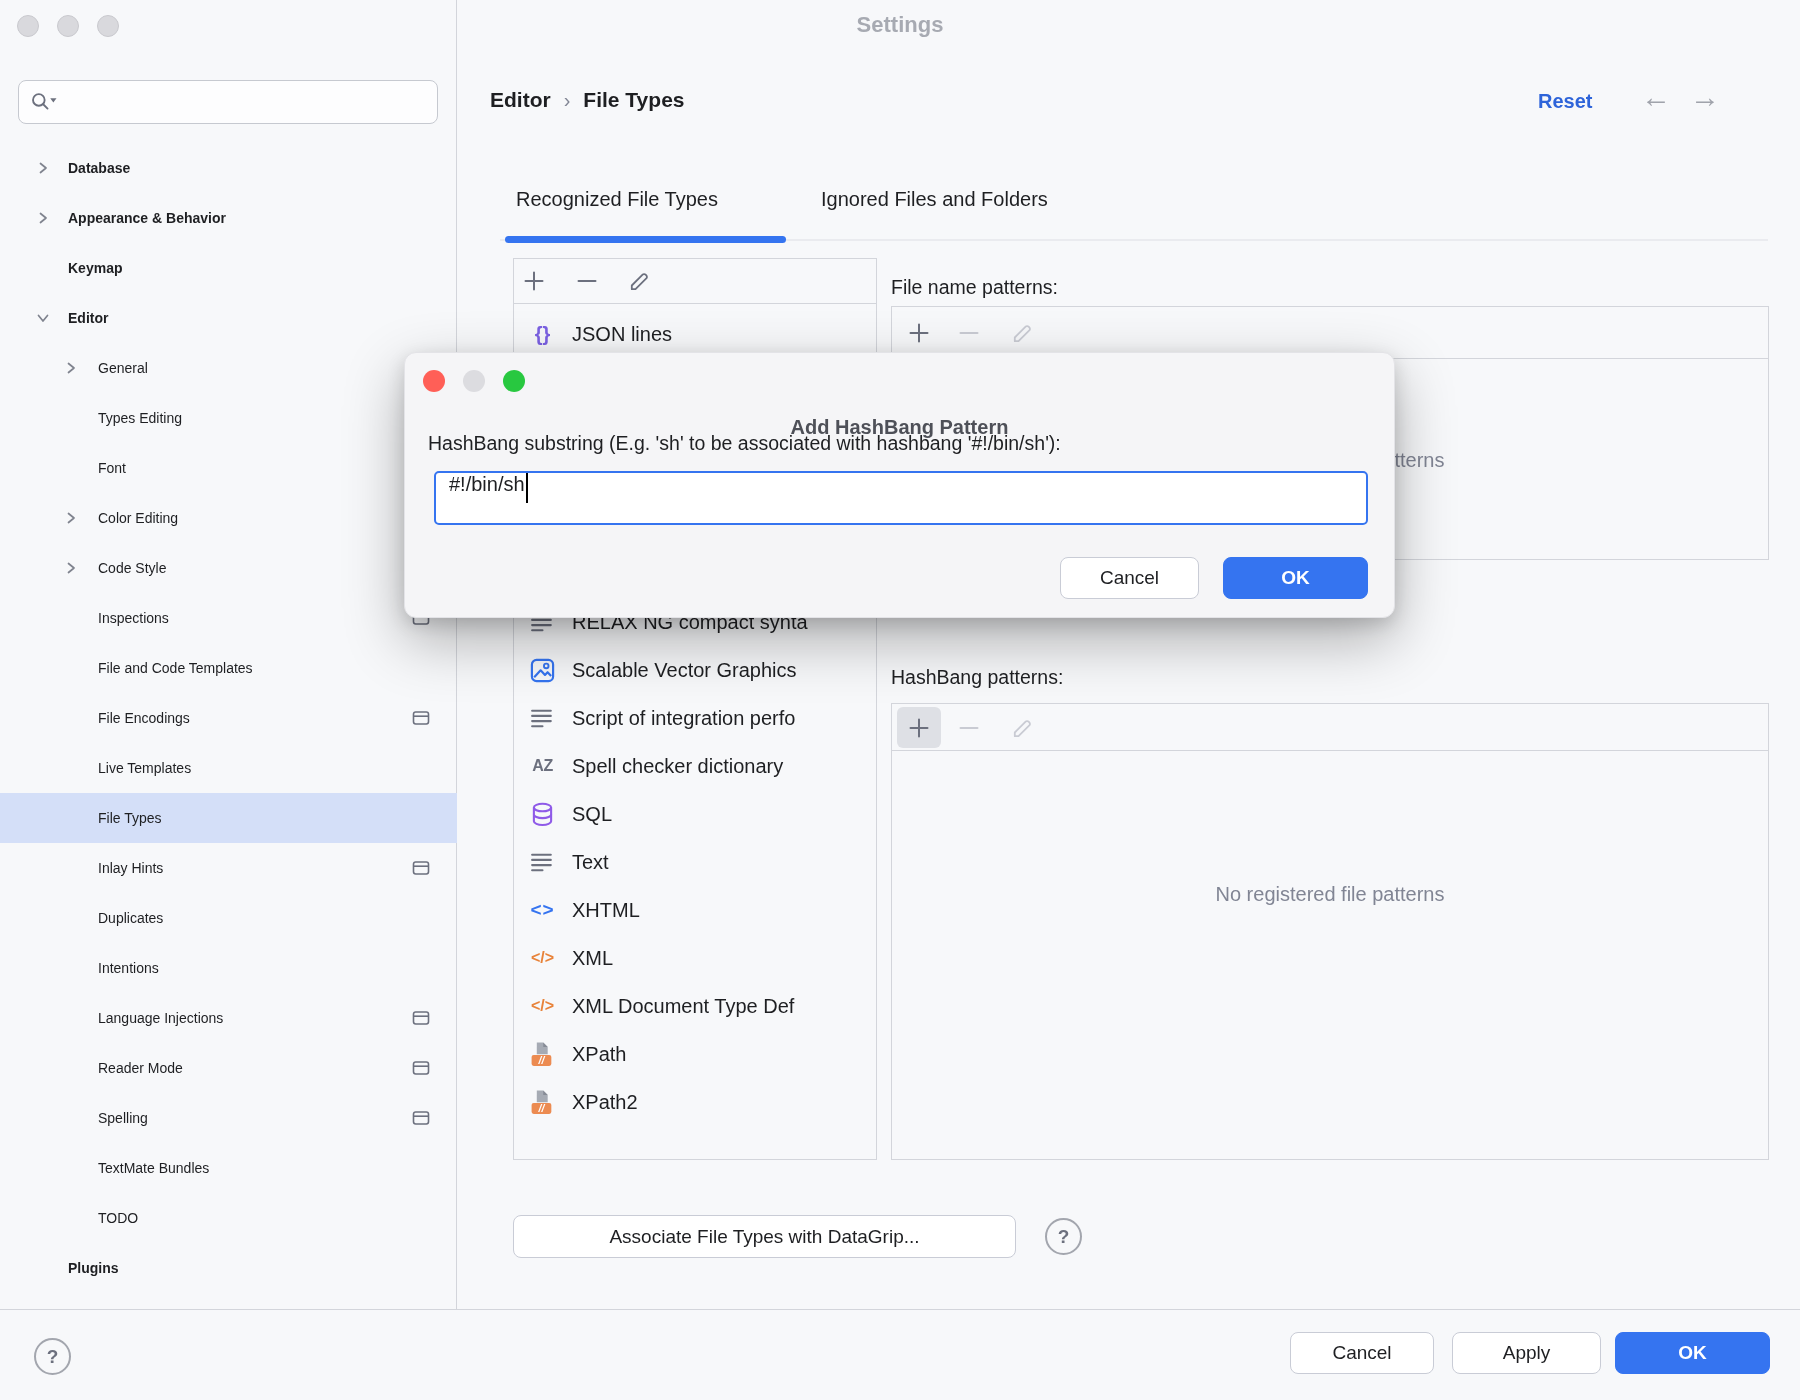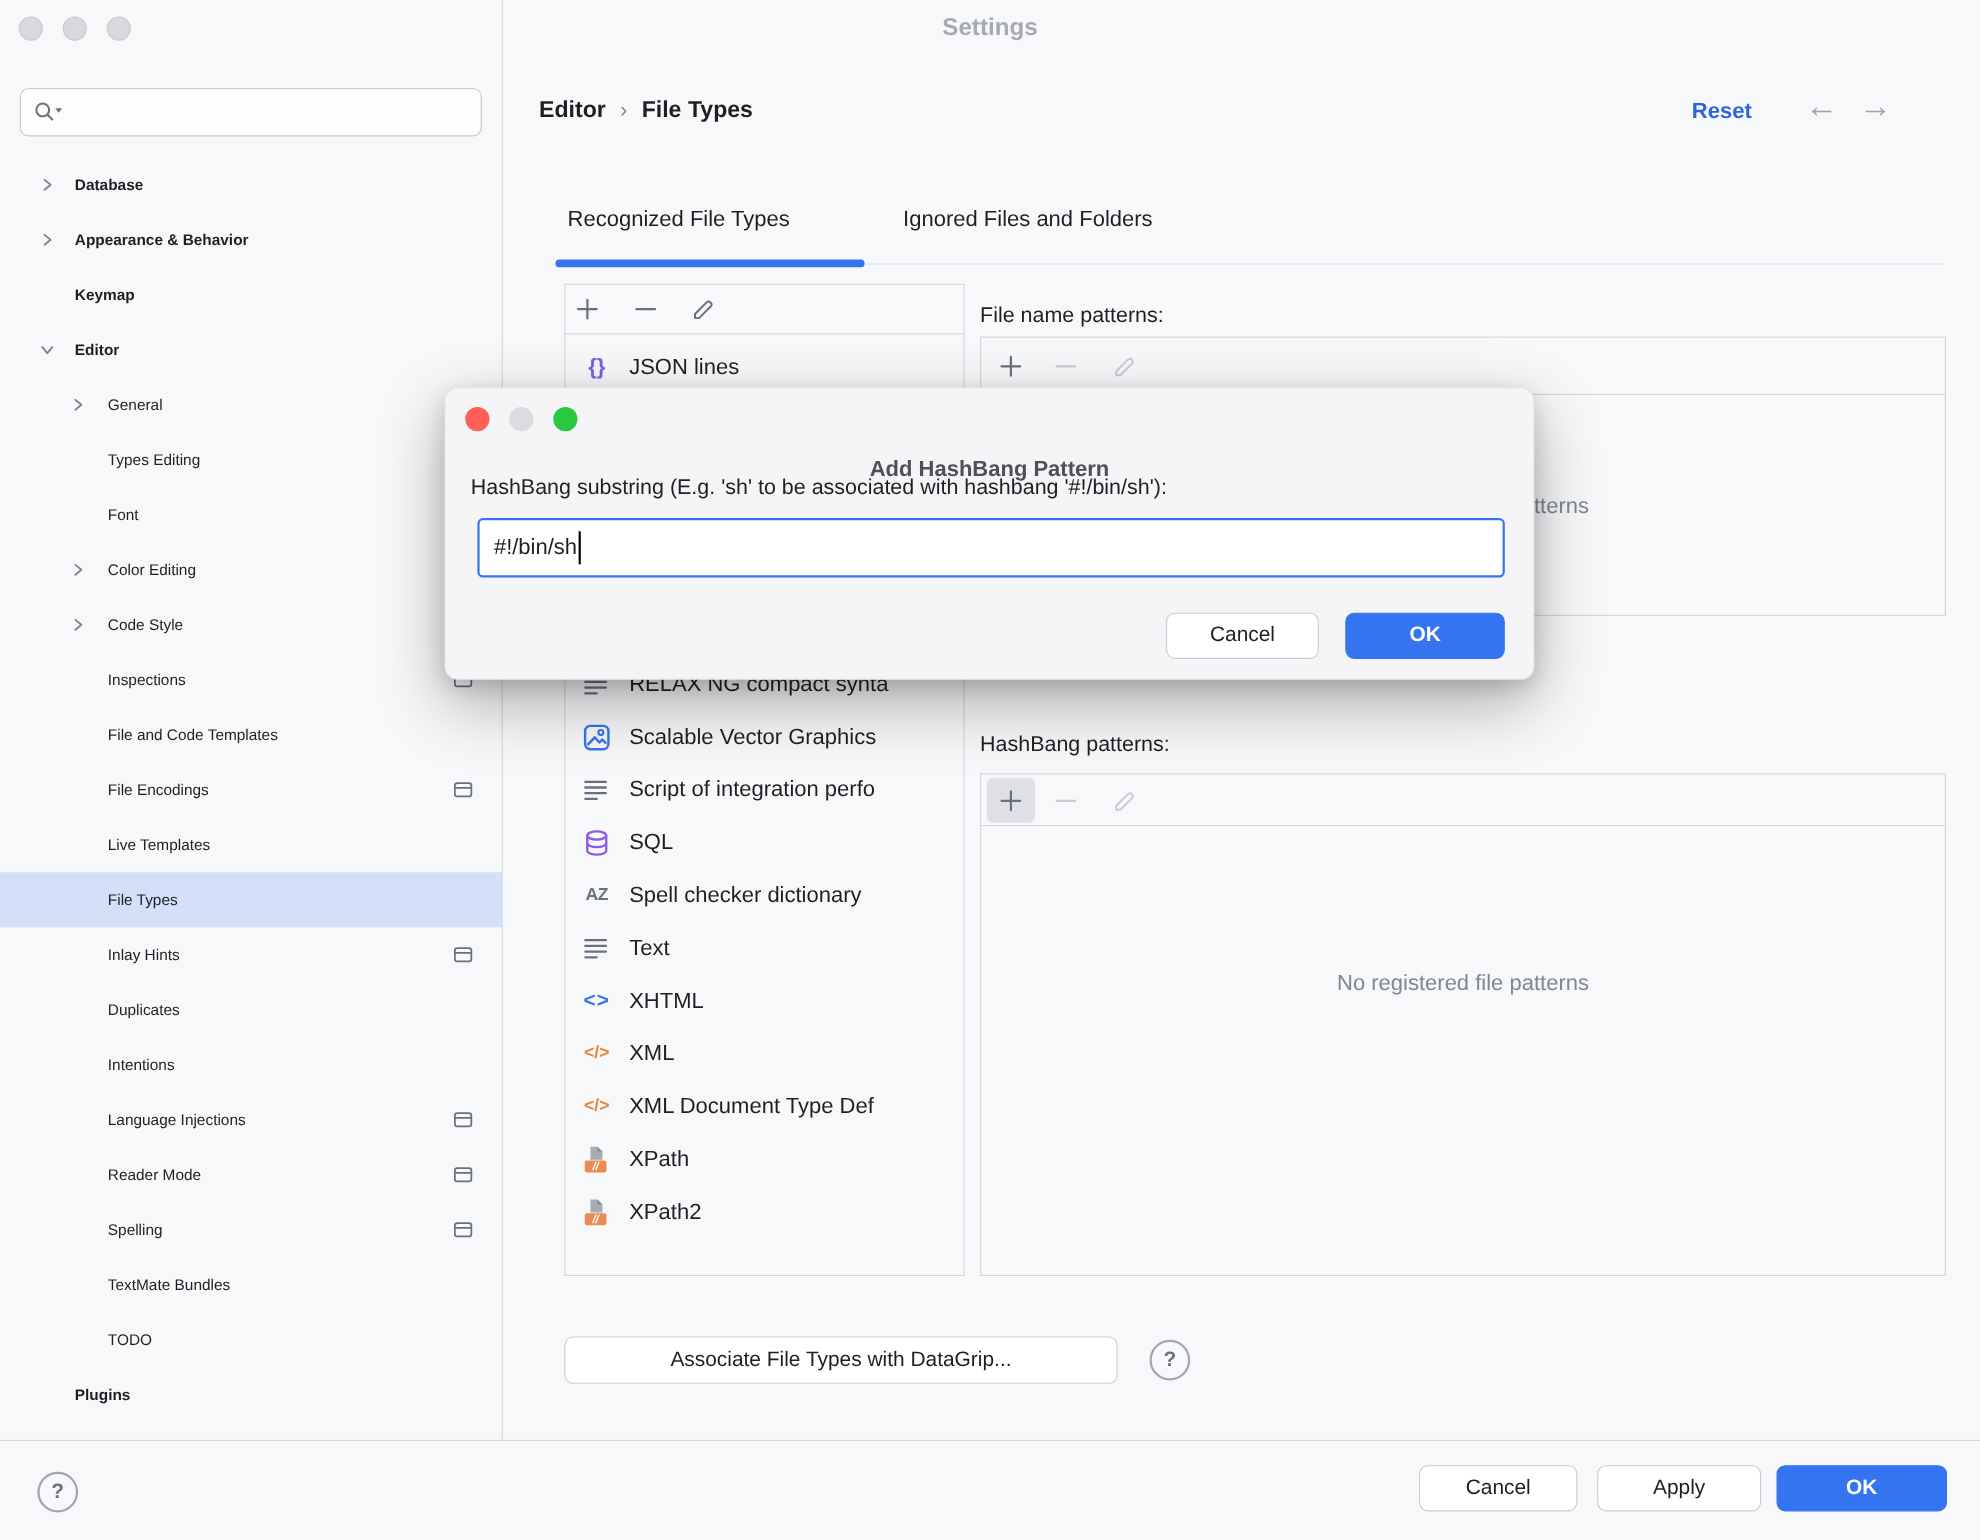--- a/index.html
+++ b/index.html
@@ -56,21 +56,21 @@
   .pbox { position:absolute; left:891px; width:878px; border:1px solid #D3D5DB; }
   .pbar { position:relative; border-bottom:1px solid #D3D5DB; }
   .plus-hl { position:absolute; left:5px; top:3px; width:44px; height:41px; background:#DEE0E5; border-radius:6px; }
   .empty-txt { position:absolute; left:0; right:0; text-align:center; font-size:20px; color:#818594; }
 
   
   .dialog { position:absolute; left:404px; top:352px; width:991px; height:266px; background:#F5F5F7; border:1px solid #E3E3E7; border-radius:12px; box-shadow:0 22px 60px rgba(0,0,0,.30), 0 6px 18px rgba(0,0,0,.14); z-index:50; }
   .dlg-light { position:absolute; top:17px; width:22px; height:22px; border-radius:50%; }
   .dlg-title { position:absolute; top:16px; left:0; right:0; text-align:center; font-size:20px; font-weight:bold; color:#4E5058;margin-top:47px; }
   .dlg-label { position:absolute; left:23px; top:79px; font-size:19.5px; }
-  .dlg-input { position:absolute; left:29px; top:118px; width:934px; height:54px; background:#fff; border:2.5px solid #3574F0; border-radius:5px; display:flex; align-items:center; padding-left:13px; font-size:20px; }
+  .dlg-input { position:absolute; left:29px; top:118px; width:934px; height:54px; background:#fff; border:2.5px solid #3574F0; border-radius:5px; display:flex; padding-left:13px; font-size:20px; }
   .caret { width:2px; height:30px; background:#000; margin-left:1px; }
   .btn { display:flex; align-items:center; justify-content:center; font-size:19px; border-radius:8px; background:#fff; border:1px solid #C9CCD6; color:#1E1F22; }
   .btn.primary { background:#3574F0; border-color:#3574F0; color:#fff; font-weight:bold; }
   .dlg-cancel { position:absolute; left:655px; top:204px; width:139px; height:42px; }
   .dlg-ok { position:absolute; left:818px; top:204px; width:145px; height:42px; }
 
   
   .assoc-btn { position:absolute; left:513px; top:1215px; width:503px; height:43px; }
   .help-circle { position:absolute; width:37px; height:37px; border-radius:50%; border:2px solid #A3A6AE; color:#6C707E; display:flex; align-items:center; justify-content:center; font-size:19px; font-weight:bold; }
   .bottom-sep { position:absolute; left:0; top:1309px; width:1800px; height:1px; background:#D3D5DB; }
@@ -292,30 +292,30 @@
         </div>
       <div class="frow">
           <span class="ficon">
             <svg width="27" height="27" class="ic-lines">
               <use href="#s-lines"></use>
             </svg>
           </span>
           <span class="flbl">Script of integration perfo</span>
         </div>
       <div class="frow">
+          <span class="ficon g-az">AZ</span>
+          <span class="flbl">Spell checker dictionary</span>
+        </div>
+      <div class="frow">
           <span class="ficon">
             <svg width="27" height="27" class="ic-db">
               <use href="#s-db"></use>
             </svg>
           </span>
           <span class="flbl">SQL</span>
-        </div>
-      <div class="frow">
-          <span class="ficon g-az">AZ</span>
-          <span class="flbl">Spell checker dictionary</span>
         </div>
       <div class="frow">
           <span class="ficon">
             <svg width="27" height="27" class="ic-lines">
               <use href="#s-lines"></use>
             </svg>
           </span>
           <span class="flbl">Text</span>
         </div>
       <div class="frow">

